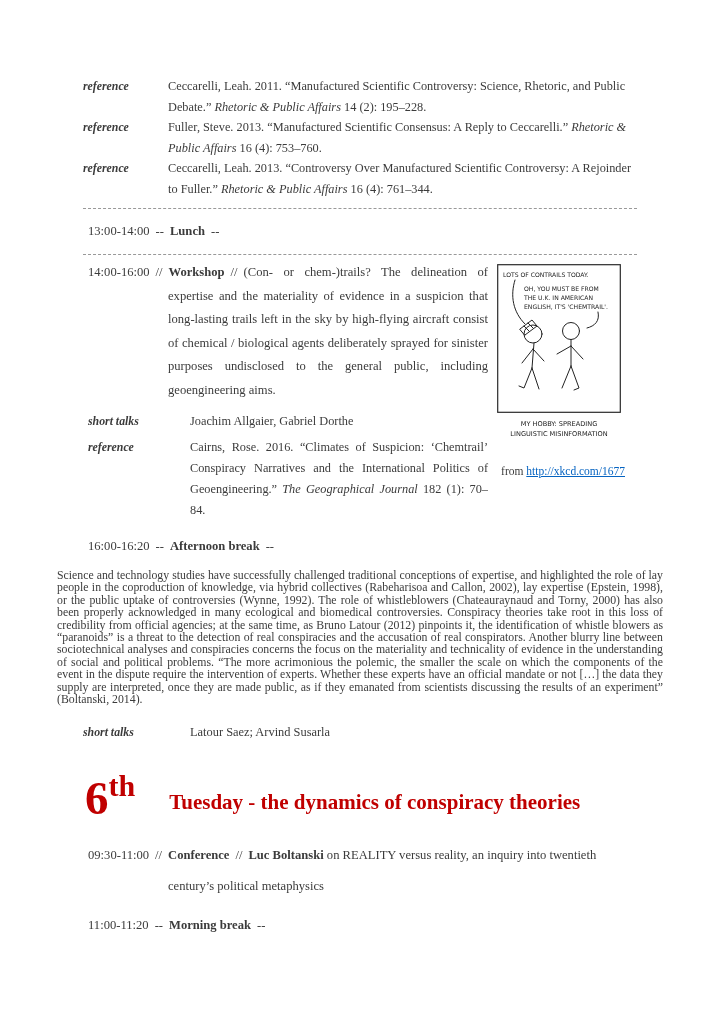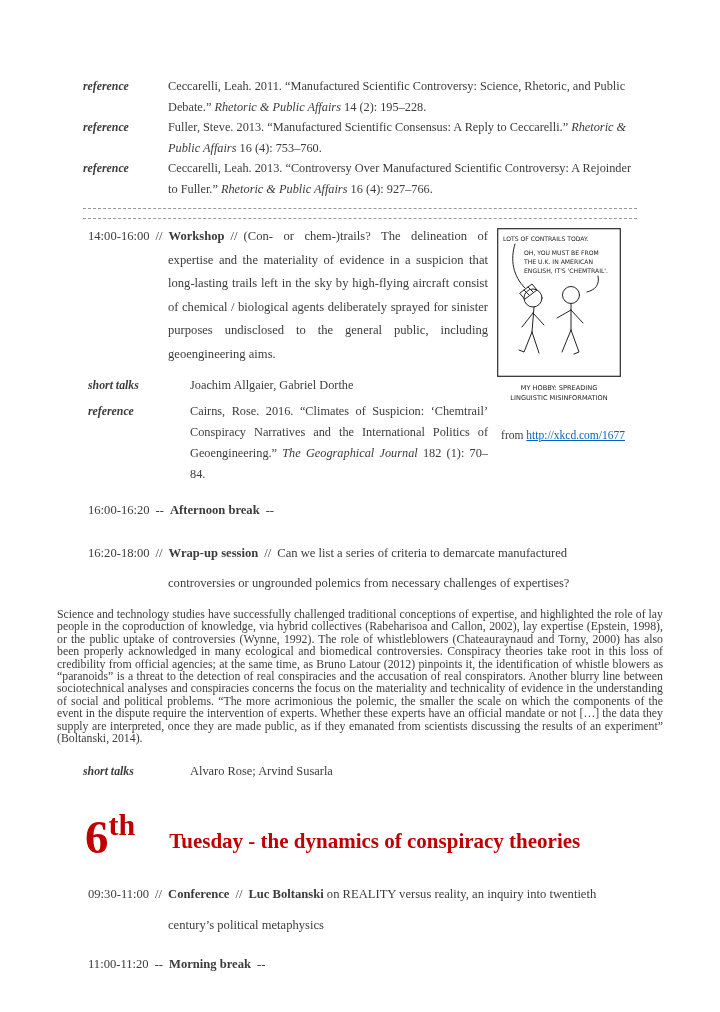--- a/index.html
+++ b/index.html
@@ -75,26 +75,29 @@
     <div class="ref-row">
       <div class="ref-label">reference</div>
       <div class="ref-text"><span>Ceccarelli, Leah. 2011. “Manufactured Scientific Controversy: Science, Rhetoric, and Public Debate.” </span><span class="journal">Rhetoric &amp; Public Affairs</span><span> 14 (2): 195–228.</span></div>
     </div>
     <div class="ref-row">
       <div class="ref-label">reference</div>
       <div class="ref-text"><span>Fuller, Steve. 2013. “Manufactured Scientific Consensus: A Reply to Ceccarelli.” </span><span class="journal">Rhetoric &amp; Public Affairs</span><span> 16 (4): 753–760.</span></div>
     </div>
     <div class="ref-row">
       <div class="ref-label">reference</div>
-      <div class="ref-text"><span>Ceccarelli, Leah. 2013. “Controversy Over Manufactured Scientific Controversy: A Rejoinder to Fuller.” </span><span class="journal">Rhetoric &amp; Public Affairs</span><span> 16 (4): 927–766.</span></div>
+      <div class="ref-text"><span>Ceccarelli, Leah. 2013. “Controversy Over Manufactured Scientific Controversy: A Rejoinder to Fuller.” </span><span class="journal">Rhetoric &amp; Public Affairs</span><span> 16 (4): 761–344.</span></div>
     </div>
   </div>
 
   <div class="separator"></div>
 
+  <div class="sched break-row">
+    <span>13:00-14:00</span><span class="sep">--</span><span class="bold">Lunch</span><span class="sep">--</span>
+  </div>
 
   <div class="separator"></div>
 
   <div class="workshop-section">
     <div class="workshop-left">
       <p class="hang workshop-para"><span>14:00-16:00</span><span class="sep">//</span><span class="bold">Workshop</span><span class="sep">//</span><span>(Con- or chem-)trails? The delineation of expertise and the materiality of evidence in a suspicion that long-lasting trails left in the sky by high-flying aircraft consist of chemical / biological agents deliberately sprayed for sinister purposes undisclosed to the general public, including geoengineering aims.</span></p>
       <div class="sub-row short-talks">
         <div class="ref-label">short talks</div>
         <div class="ref-text">Joachim Allgaier, Gabriel Dorthe</div>
       </div>
@@ -142,29 +145,26 @@
         </g>
       </svg>
       <div class="comic-source"><span>from </span><a href="#">http://xkcd.com/1677</a></div>
     </div>
   </div>
 
   <div class="sched break-row" style="margin-top:18px;">
     <span>16:00-16:20</span><span class="sep">--</span><span class="bold">Afternoon break</span><span class="sep">--</span>
   </div>
 
-  <div class="sched">
-    <p class="hang wrapup-para"><span>16:20-18:00</span><span class="sep">//</span><span class="bold">Wrap-up session</span><span class="sep">//</span><span>Can we list a series of criteria to demarcate manufactured controversies or ungrounded polemics from necessary challenges of expertises?</span></p>
-  </div>
 
   <p class="body-para">Science and technology studies have successfully challenged traditional conceptions of expertise, and highlighted the role of lay people in the coproduction of knowledge, via hybrid collectives (Rabeharisoa and Callon, 2002), lay expertise (Epstein, 1998), or the public uptake of controversies (Wynne, 1992). The role of whistleblowers (Chateauraynaud and Torny, 2000) has also been properly acknowledged in many ecological and biomedical controversies. Conspiracy theories take root in this loss of credibility from official agencies; at the same time, as Bruno Latour (2012) pinpoints it, the identification of whistle blowers as “paranoids” is a threat to the detection of real conspiracies and the accusation of real conspirators. Another blurry line between sociotechnical analyses and conspiracies concerns the focus on the materiality and technicality of evidence in the understanding of social and political problems. “The more acrimonious the polemic, the smaller the scale on which the components of the event in the dispute require the intervention of experts. Whether these experts have an official mandate or not […] the data they supply are interpreted, once they are made public, as if they emanated from scientists discussing the results of an experiment” (Boltanski, 2014).</p>
 
   <div class="sub-row short-talks2">
     <div class="ref-label">short talks</div>
-    <div class="ref-text">Alvaro Rose; Arvind Susarla</div>
+    <div class="ref-text">Latour Saez; Arvind Susarla</div>
   </div>
 
   <div class="day-heading">
     <span class="day-number">6</span><span class="day-ordinal">th</span><span class="day-title">Tuesday - the dynamics of conspiracy theories</span>
   </div>
 
   <div class="sched">
     <p class="hang conference-para"><span>09:30-11:00</span><span class="sep">//</span><span class="bold">Conference</span><span class="sep">//</span><span class="bold">Luc Boltanski</span><span> on REALITY versus reality, an inquiry into twentieth century’s political metaphysics</span></p>
   </div>
 

